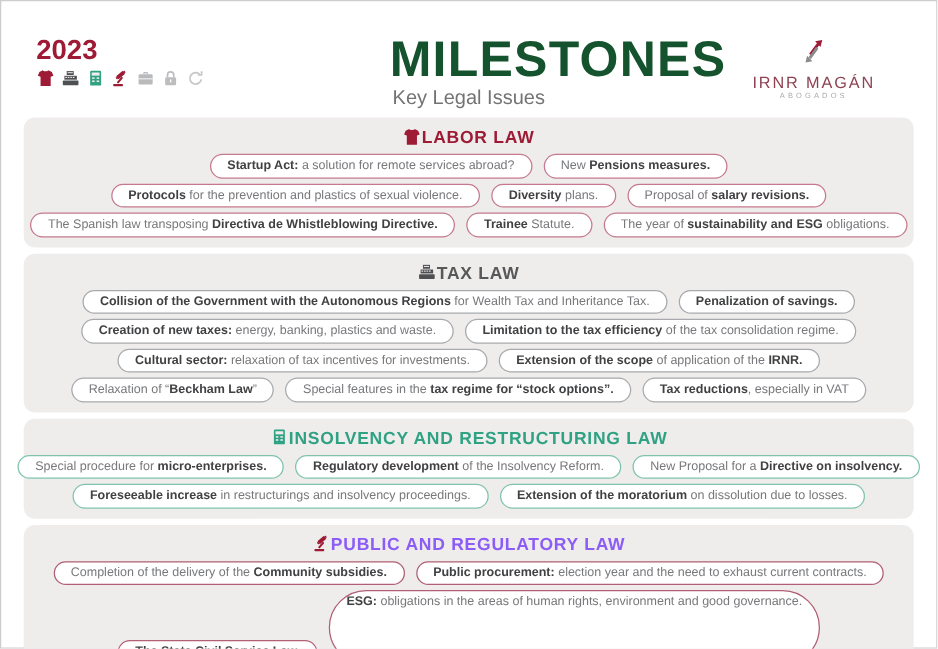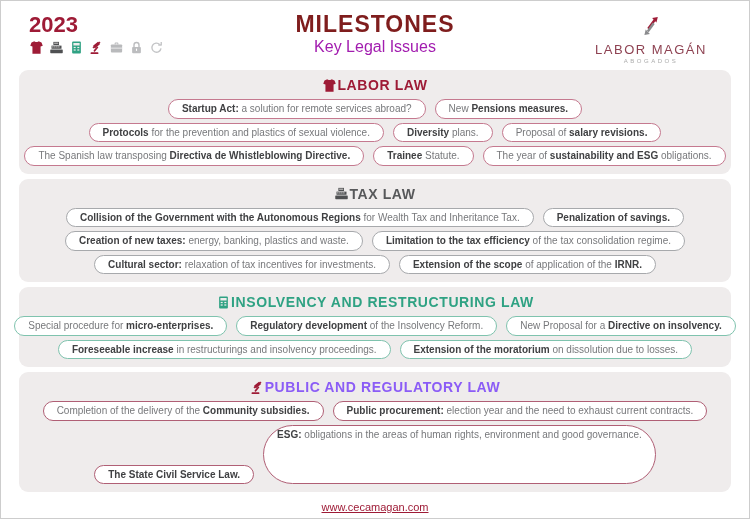--- a/index.html
+++ b/index.html
@@ -1,26 +1,26 @@
 <!DOCTYPE html>
 <html><head>
 <meta charset="utf-8">
 <style>
   html,body{margin:0;padding:0;background:#fff;}
   body{width:750px;height:519px;font-family:"Liberation Sans",sans-serif;overflow:hidden;}
   .page{box-sizing:border-box;width:750px;height:519px;border:1px solid #cdcdcd;background:#fff;padding:8px 18px 2px;}
   
-  .header{display:flex;align-items:flex-start;justify-content:space-between;padding:4px 10px 6px;}
+  .header{display:flex;align-items:flex-start;justify-content:space-between;padding:4px 10px 6px;margin-top:15px;}
   .header-left{width:140px;}
   .year{font-size:22px;font-weight:bold;color:#9e1b36;line-height:1.1;}
   .icon-strip{display:flex;gap:5px;margin-top:3px;align-items:center;}
   .icon-strip span{display:inline-flex;}
   .header-center{flex:1;text-align:center;}
-  .title{font-size:23px;font-weight:bold;color:#7f1d1d;letter-spacing:1px;line-height:1;}
-  .subtitle{font-size:16px;color:#a21caf;margin-top:2px;}
+  .title{font-size:40px;font-weight:bold;color:#14532d;letter-spacing:1px;line-height:1;text-align:right;}
+  .subtitle{font-size:16px;color:#737373;margin-top:2px;}
   .header-right{width:140px;text-align:center;padding-top:2px;}
   .logo-name{font-size:13px;color:#8e4252;letter-spacing:1.5px;margin-top:1px;white-space:nowrap;}
   .logo-tagline{font-size:6px;color:#ababab;letter-spacing:2.5px;margin-top:1px;}
   
   .section{background:#efecec;border-radius:9px;padding:5px 8px 4px;margin-bottom:5px;}
   .section-header{display:flex;justify-content:center;align-items:center;gap:0;margin:2px 0 6px;}
   .section-title{font-size:14px;font-weight:bold;letter-spacing:.6px;}
   .row{display:flex;justify-content:center;gap:9px;margin-bottom:4px;}
   .pill{background:#fff;border:1.5px solid #999;border-radius:999px;padding:2px 13px;font-size:10px;color:#77787b;white-space:nowrap;line-height:1.35;}
   .pill b{color:#404143;}
@@ -105,21 +105,21 @@
       <span>
         <svg viewBox="0 0 24 24" width="22" height="22">
           <g>
             <line x1="9" y1="15" x2="16" y2="5.5" stroke="#9e1b36" stroke-width="2.6"></line>
             <polygon points="13.2,3.2 19.4,2.2 17.9,8.2" fill="#9e1b36"></polygon>
             <line x1="15" y1="9" x2="8.5" y2="18" stroke="#8a8b8d" stroke-width="2.6"></line>
             <polygon points="10.8,20.8 4.8,21.8 6.2,15.9" fill="#8a8b8d"></polygon>
           </g>
         </svg>
       </span>
-      <div class="logo-name">LABOR MAGÁN</div>
+      <div class="logo-name">IRNR MAGÁN</div>
       <div class="logo-tagline">ABOGADOS</div>
     </div>
   </div>
 
   <div>
   <section class="section">
     <div class="section-header">
       <span class="section-icon" style="color: rgb(158, 27, 54); display: inline-flex;">
             <svg viewBox="0 0 24 24" width="15" height="15" fill="currentColor">
               <path d="M8.5 2 L4 4 L2 9 L5.5 10.3 L5.5 22 L18.5 22 L18.5 10.3 L22 9 L20 4 L15.5 2 C15.2 3.6 8.8 3.6 8.5 2 Z"></path>
@@ -167,20 +167,25 @@
             <span class="pill" style="border-color: rgb(167, 169, 172);"><b>Penalization of savings.</b></span>
           </div>
           <div class="row">
             <span class="pill" style="border-color: rgb(167, 169, 172);"><b>Creation of new taxes:</b><span> energy, banking, plastics and waste.</span></span>
             <span class="pill" style="border-color: rgb(167, 169, 172);"><b>Limitation to the tax efficiency</b><span> of the tax consolidation regime.</span></span>
           </div>
           <div class="row">
             <span class="pill" style="border-color: rgb(167, 169, 172);"><b>Cultural sector:</b><span> relaxation of tax incentives for investments.</span></span>
             <span class="pill" style="border-color: rgb(167, 169, 172);"><b>Extension of the scope</b><span> of application of the </span><b>IRNR.</b></span>
           </div>
+          <div class="row">
+            <span class="pill" style="border-color: rgb(167, 169, 172);"><span>Relaxation of “</span><b>Beckham Law</b><span>”</span></span>
+            <span class="pill" style="border-color: rgb(167, 169, 172);"><span>Special features in the </span><b>tax regime for “stock options”.</b></span>
+            <span class="pill" style="border-color: rgb(167, 169, 172);"><b>Tax reductions</b><span>, especially in VAT</span></span>
+          </div>
         </div>
   </section>
 
   <section class="section">
     <div class="section-header">
       <span class="section-icon" style="color: rgb(47, 162, 131); display: inline-flex;">
             <svg viewBox="0 0 24 24" width="15" height="15" fill="currentColor">
               <rect x="5" y="2.5" width="14" height="19" rx="1.5"></rect>
               <rect x="7" y="4.8" width="10" height="4" fill="#efecec"></rect>
               <rect x="7.5" y="11" width="3.2" height="2" fill="#efecec"></rect>

